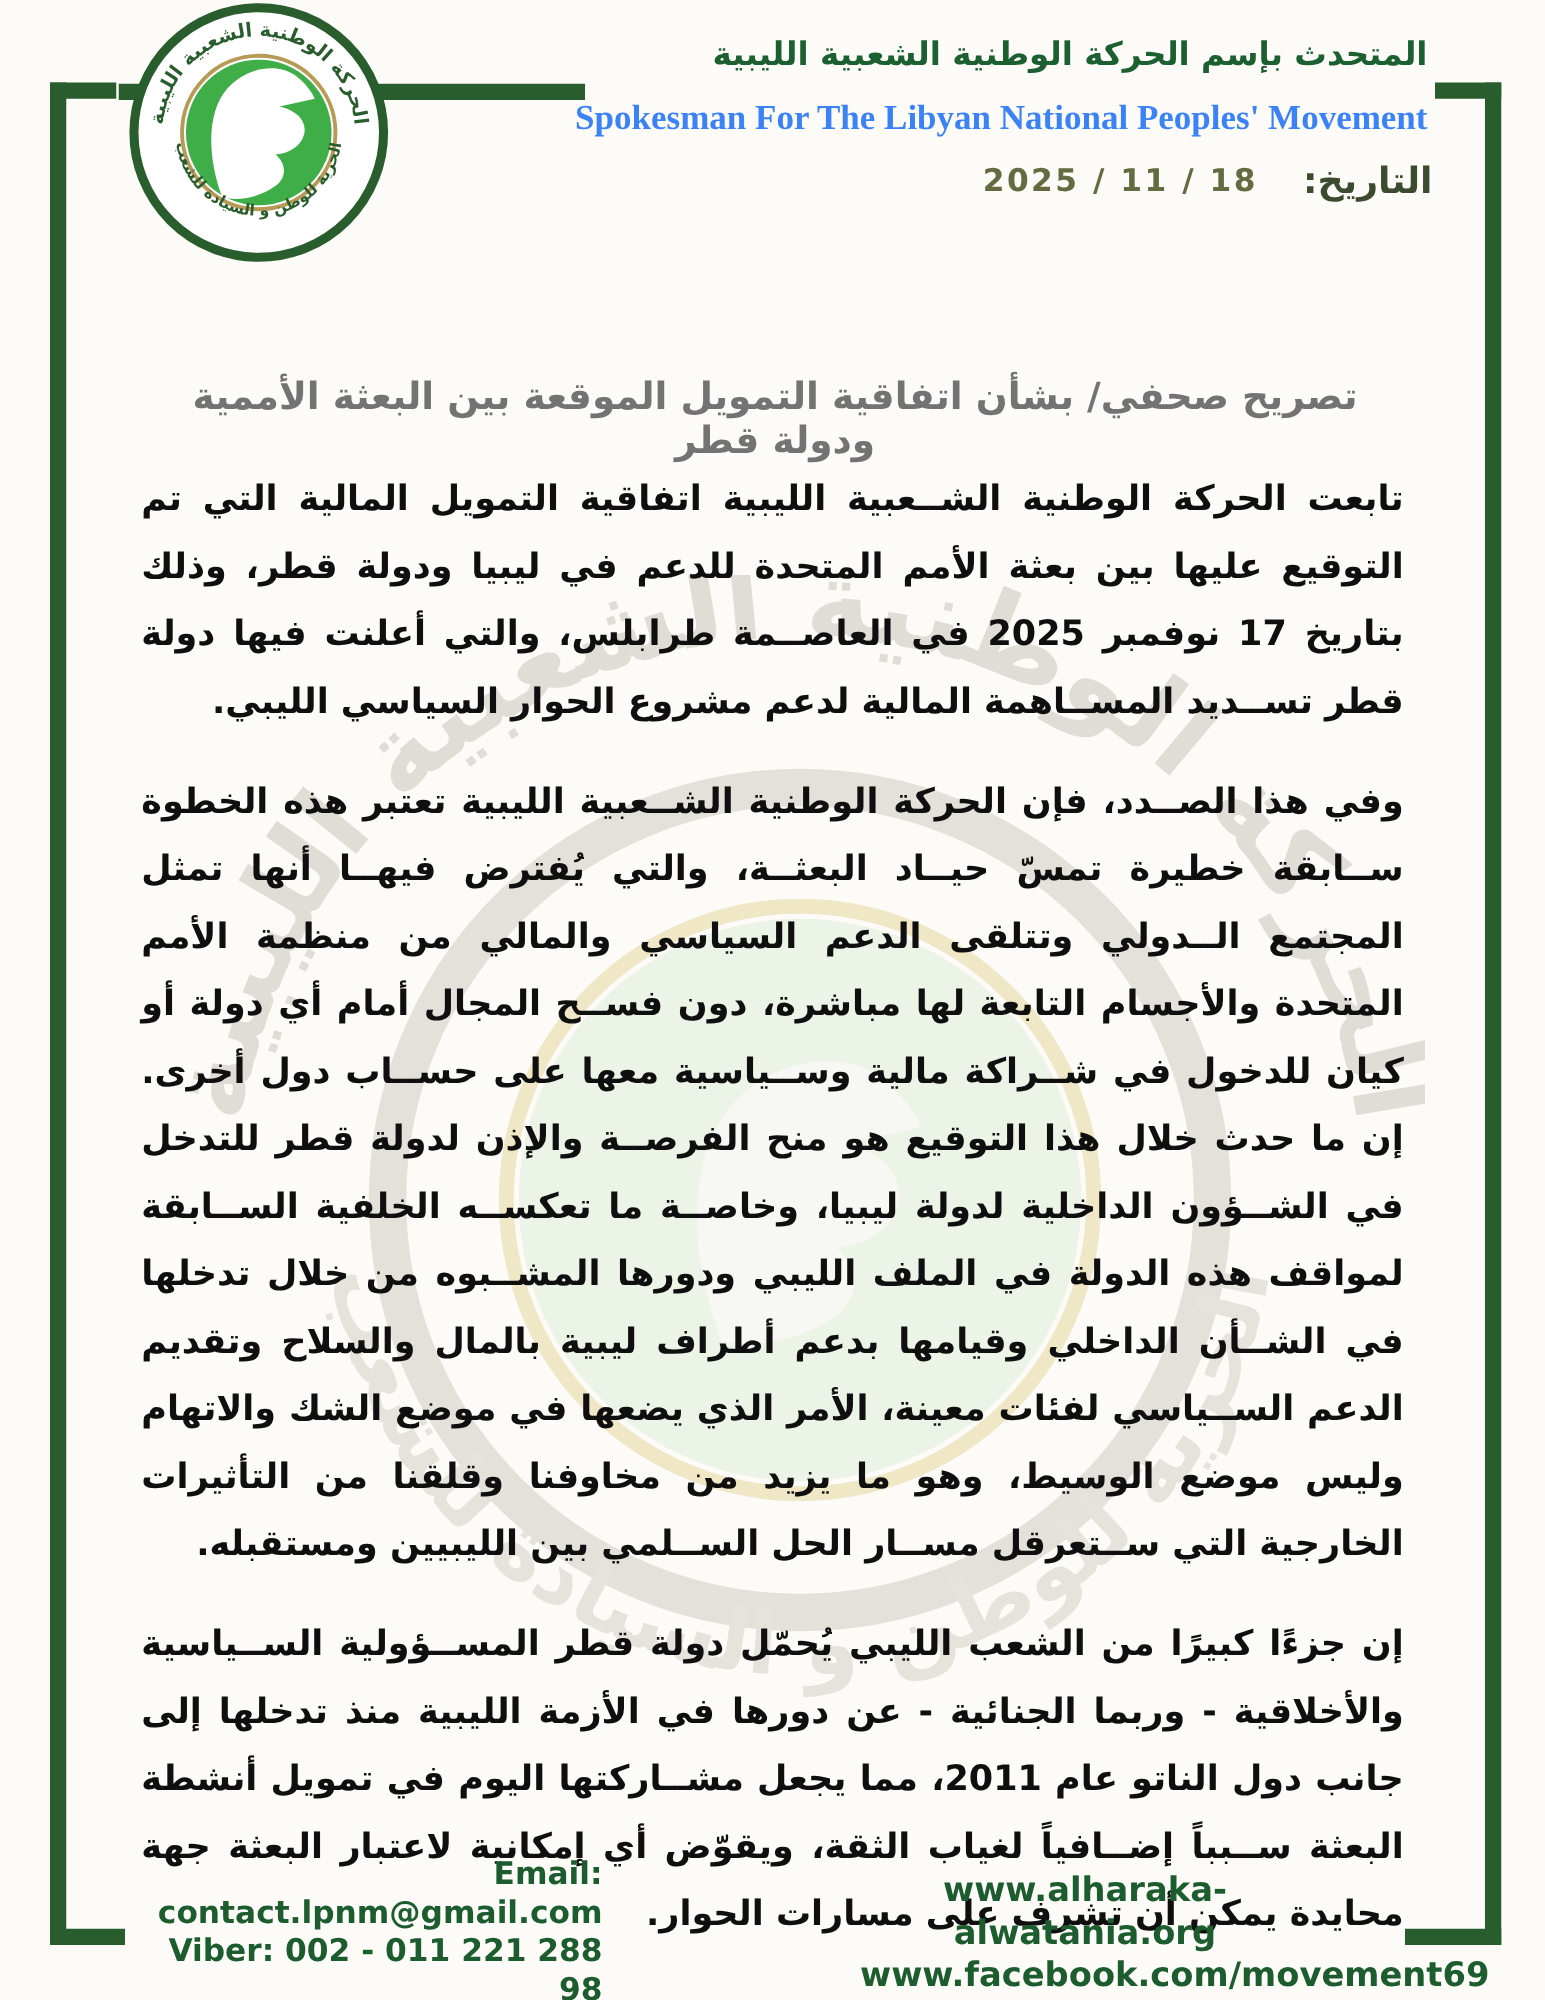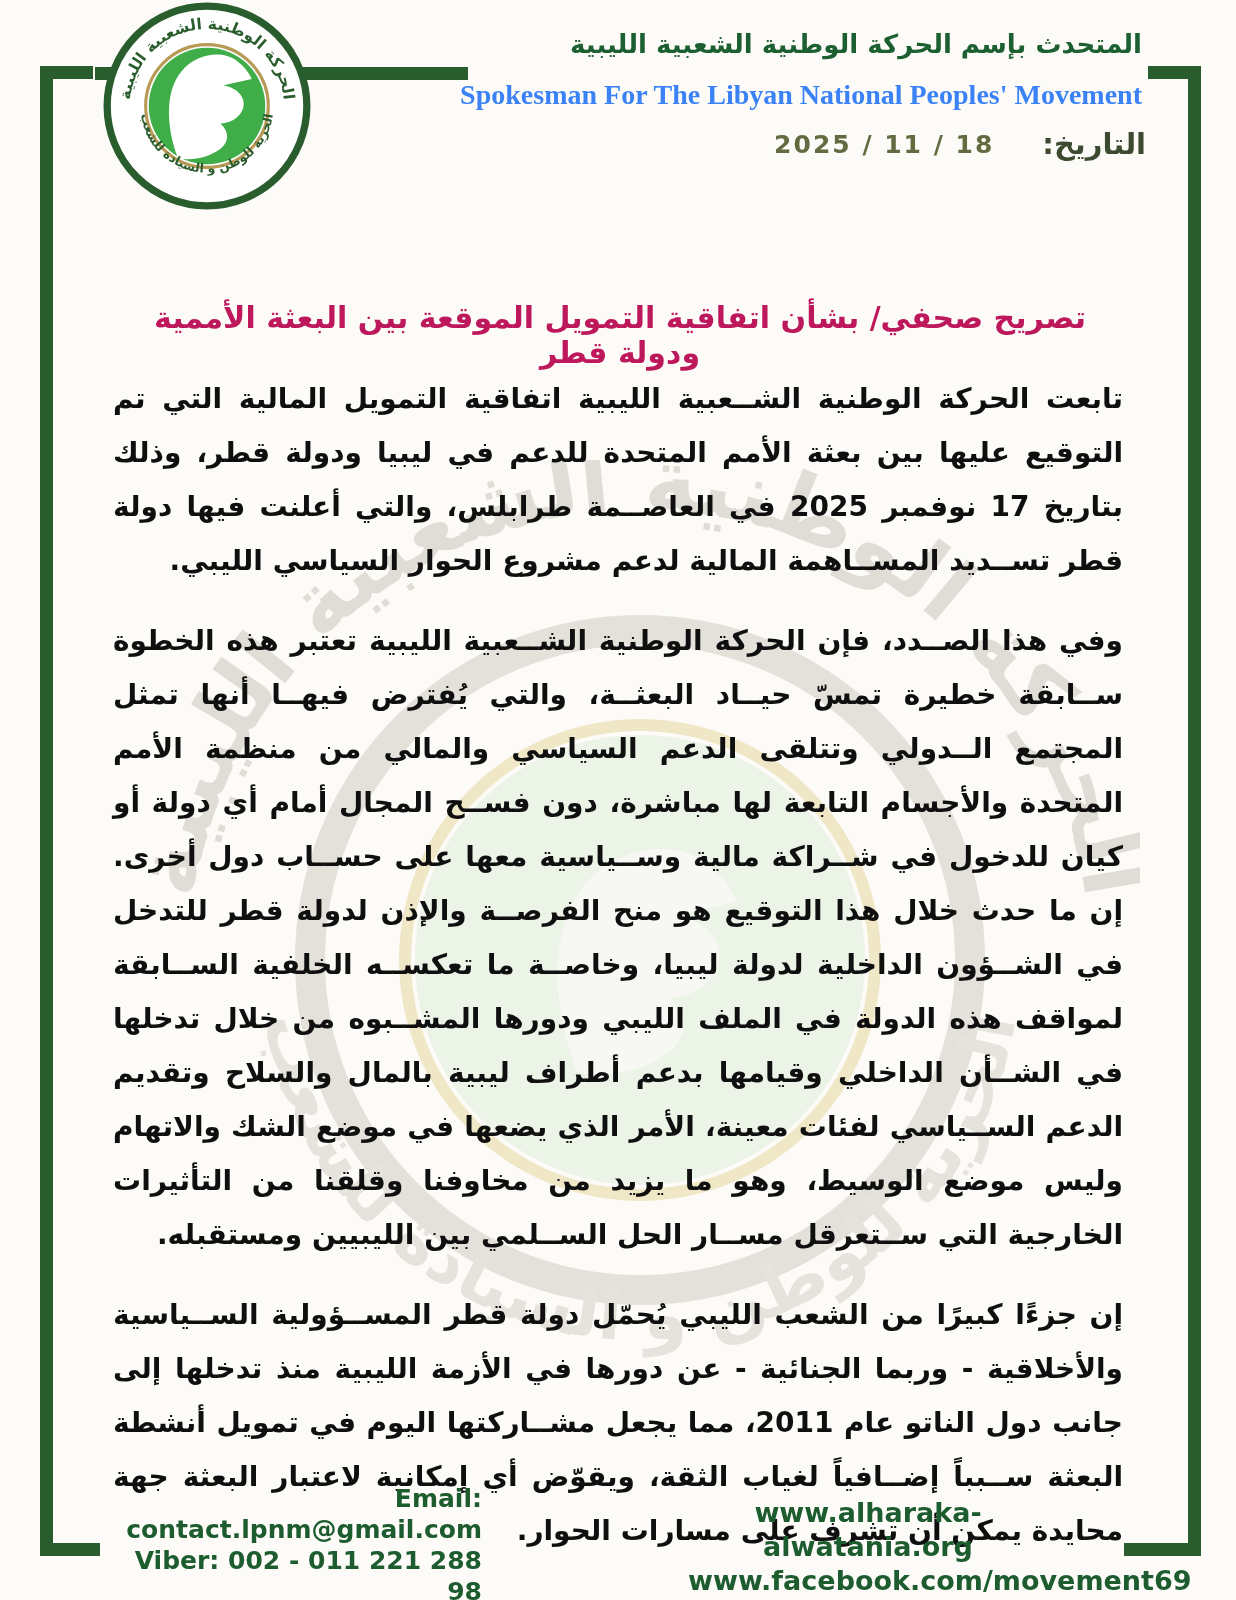--- a/index.html
+++ b/index.html
@@ -16,28 +16,28 @@
   .foot-tr     { left:1148px;top:66px;  width:53px;  height:13px; }
   .foot-bl     { left:40px;  top:1543px;width:60px;  height:13px; }
   .foot-br     { left:1124px;top:1543px;width:77px;  height:13px; }
   .header-bar  { left:95px;  top:67px;  width:373px; height:13px; }
   
   .logo { position:absolute; left:103px; top:2px; width:208px; height:208px; z-index:2; }
   .head-text { position:absolute; top:24px; right:94px; text-align:right; z-index:2; }
   .head-ar { font-size:26px; font-weight:bold; color:#1c5f31; direction:rtl; line-height:40px; }
   .head-en { font-family:"Liberation Serif", serif; font-size:28px; font-weight:bold; color:#3b82f6; margin-top:15px; }
   .date-row { position:absolute; top:127px; right:90px; direction:rtl; z-index:2; display:flex; align-items:center; }
-  .date-label { font-size:29px; font-weight:bold; color:#3c4a30;margin-left:12px; }
+  .date-label { font-size:29px; font-weight:bold; color:#3c4a30; }
   .date-value { font-size:25px; font-weight:bold; color:#646b41; margin-right:36px; letter-spacing:2px; direction:ltr; }
   
   .watermark { position:absolute; left:140px; top:460px; width:1000px; height:1000px; z-index:0; opacity:.55; }
   
   .doc-title {
     position:absolute; left:120px; width:1000px; top:300px; z-index:3;
-    direction:rtl; text-align:center; font-size:30px; font-weight:bold; color:#be185d;
+    direction:rtl; text-align:center; font-size:30px; font-weight:bold; color:#737373;
   }
   .doc-body {
     position:absolute; left:113px; width:1010px; top:372px; z-index:3;
     direction:rtl; text-align:justify; color:#0f0f0f;
     font-size:28px; font-weight:bold; line-height:54px;
   }
   .doc-body p { margin:0 0 26px 0; }
   
   .footer-left {
     position:absolute; left:110px; top:1483px; width:372px; z-index:3;

